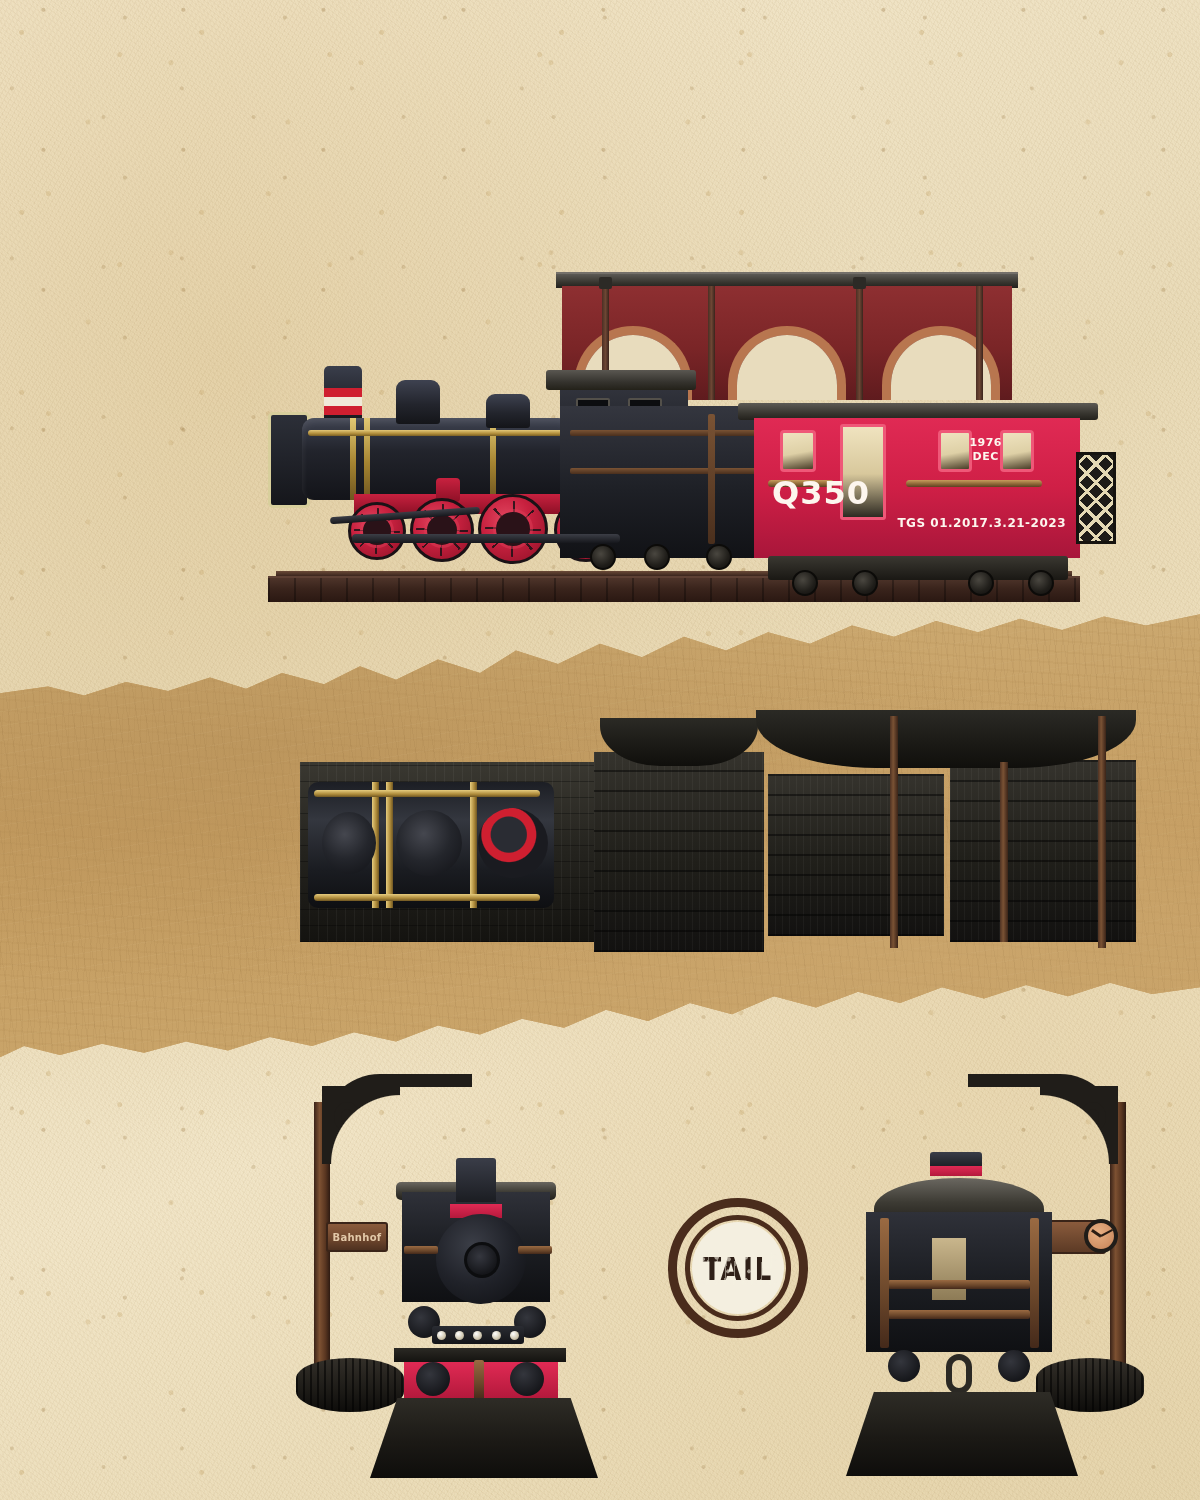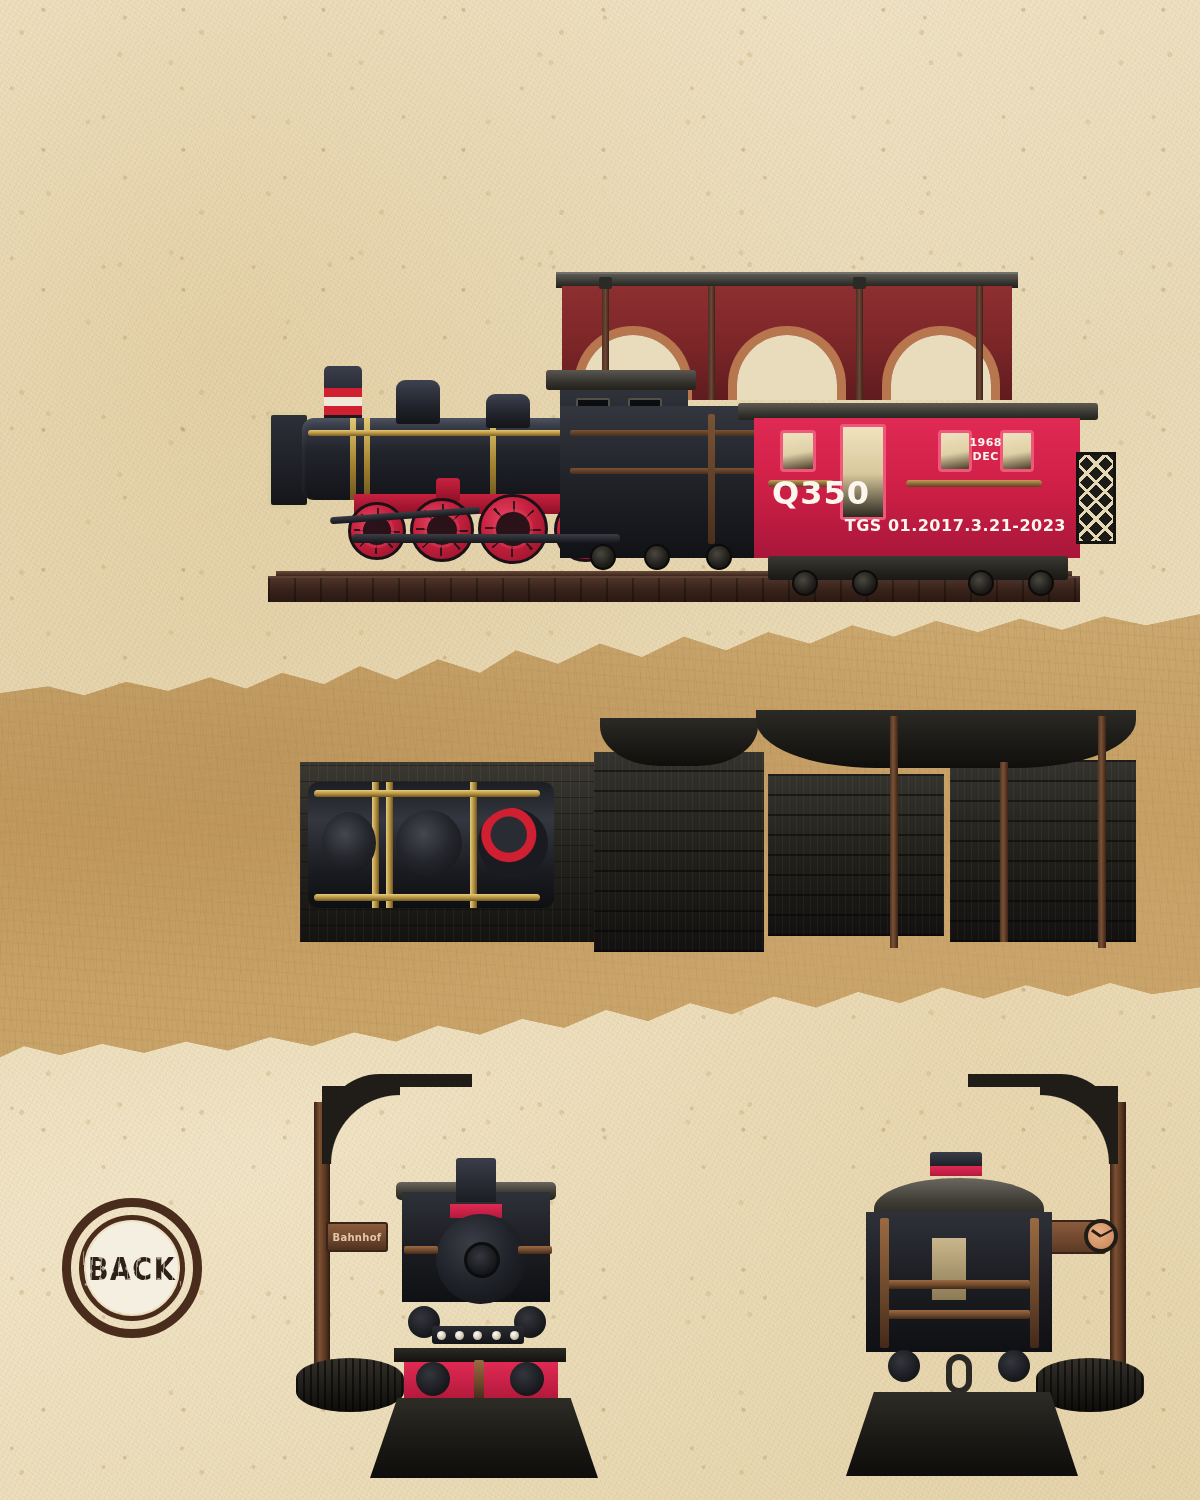--- a/index.html
+++ b/index.html
@@ -390,21 +390,21 @@
   }
   .car-text {
     position: absolute;
     color: #fdf6ee;
     font-family: "DejaVu Sans", sans-serif;
     font-weight: 700;
     letter-spacing: .5px;
   }
   #car-code { left: 18px; top: 56px; font-size: 32px; letter-spacing: 1px; }
   #car-year { right: 78px; top: 18px; font-size: 11px; text-align: center; line-height: 1.25; }
-  #car-serial { right: 14px; top: 98px; font-size: 16px; }
+  #car-serial { right: 14px; top: 98px; font-size: 12px; }
   .car-lattice {
     position: absolute;
     right: -36px; bottom: 14px;
     width: 40px; height: 92px;
     background:
       repeating-linear-gradient(45deg, #e4d9b4 0 3px, transparent 3px 13px),
       repeating-linear-gradient(-45deg, #e4d9b4 0 3px, transparent 3px 13px),
       #1d1b18;
     border: 3px solid #15130f;
   }
@@ -657,27 +657,27 @@
          78.5% 83%, 75% 86.5%, 71.5% 84%, 68% 87.5%, 64.5% 85%, 61% 89%,
          57.5% 86.5%, 54% 90.5%, 50.5% 88%, 47% 92%, 43.5% 90%, 40% 93.5%,
          36.5% 91.5%, 33% 95%, 29.5% 93%, 26% 96%, 22.5% 94%, 19% 97%,
          15.5% 95%, 12% 97.5%, 8.5% 95.5%, 5% 98%, 2% 96%, 0% 98.5%)">
     <div class="band-scuff"></div>
   </div>
 
 
 
 
-  <div class="badge" id="badge-back">
+
+  <div class="badge" id="badge-tail">
     <div class="ring-outer"></div>
     <div class="disc"></div>
     <div class="ring-inner"></div>
-    <span class="blabel">BACK</span>
+    <span class="blabel">TAIL</span>
   </div>
-
 
   <div class="photo" id="photo-front">
 
     <div class="canopy">
       <div class="canopy-deck"></div>
       <div class="canopy-body"></div>
       <div class="arch" style="left:18px;"></div>
       <div class="arch-hole" style="left:27px;"></div>
       <div class="arch" style="left:172px;"></div>
       <div class="arch-hole" style="left:181px;"></div>
@@ -754,21 +754,21 @@
       <div class="car-window" style="left:26px; top:12px; width:36px; height:42px;"></div>
       <div class="car-door" style="left:86px; top:6px; width:46px; height:96px;"></div>
       <div class="car-window" style="left:184px; top:12px; width:34px; height:42px;"></div>
       <div class="car-window" style="left:246px; top:12px; width:34px; height:42px;"></div>
 
       <div class="car-handrail" style="left:14px; top:62px; width:66px;"></div>
       <div class="car-handrail" style="left:152px; top:62px; width:136px;"></div>
 
       <span class="car-text" id="car-code">Q350</span>
       <div class="car-text" id="car-year">
-        <div>1968</div>
+        <div>1976</div>
         <div>DEC</div>
       </div>
       <span class="car-text" id="car-serial">TGS 01.2017.3.21-2023</span>
 
       <div class="car-lattice"></div>
     </div>
 
     <div class="truck" style="left:500px; bottom:22px; width:300px; height:24px;"></div>
     <div class="truck-wheel" style="left:524px; bottom:6px;"></div>
     <div class="truck-wheel" style="left:584px; bottom:6px;"></div>

